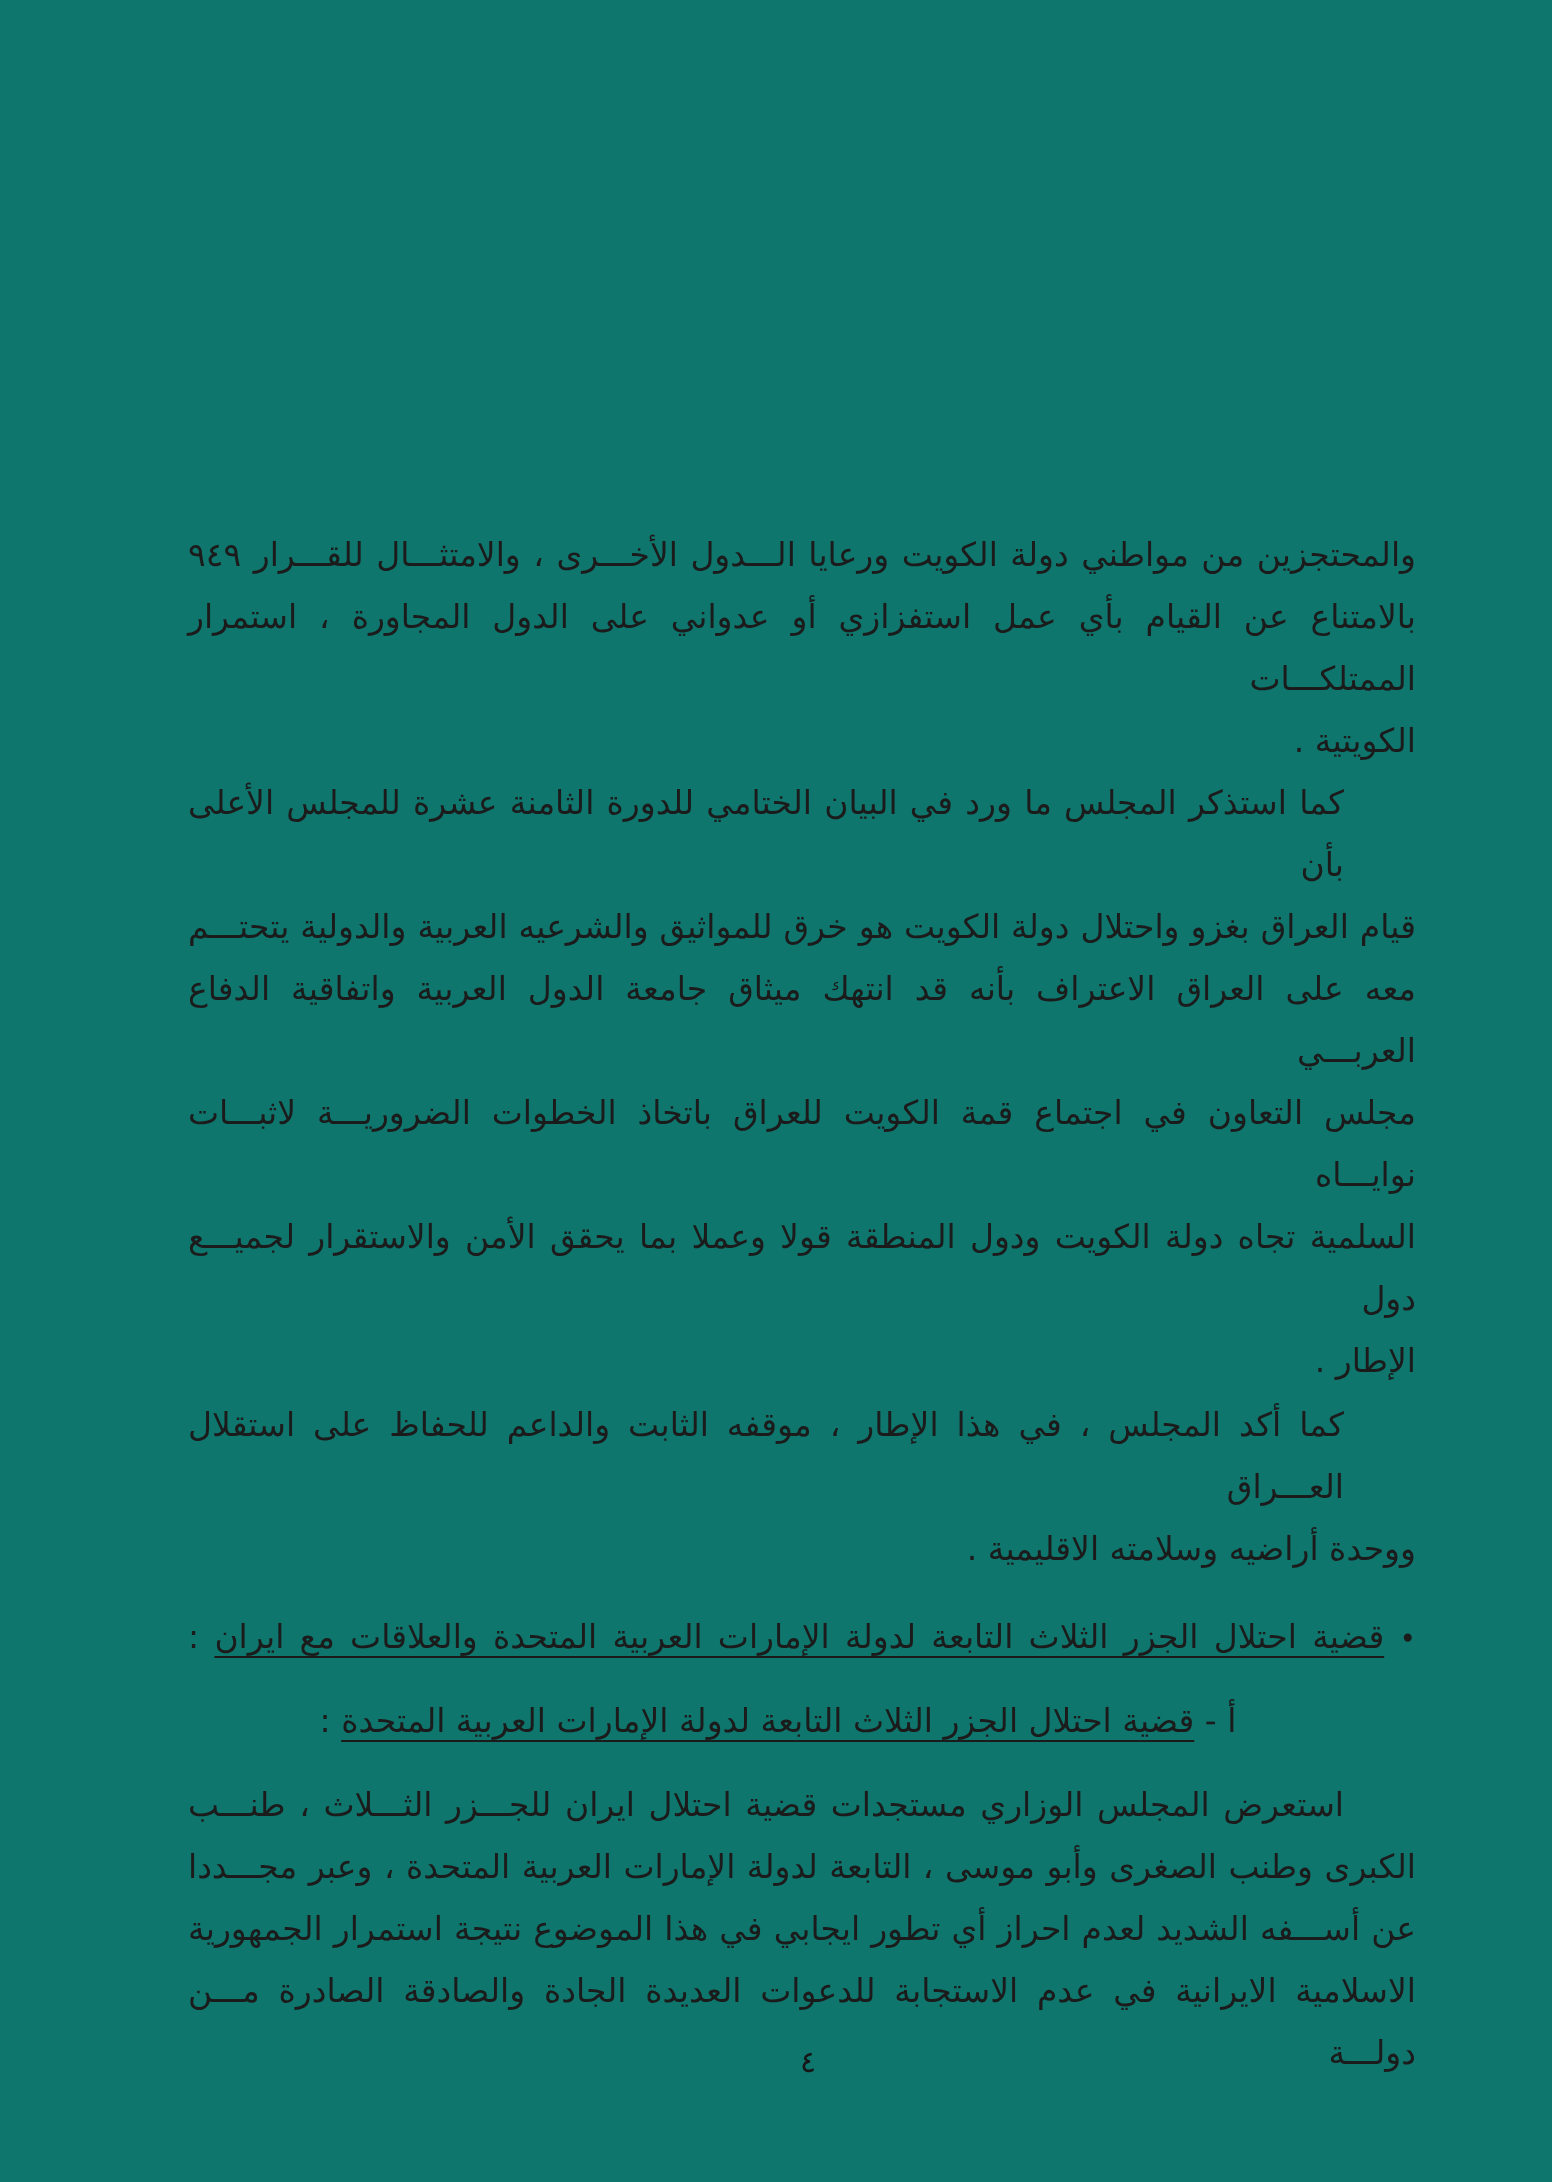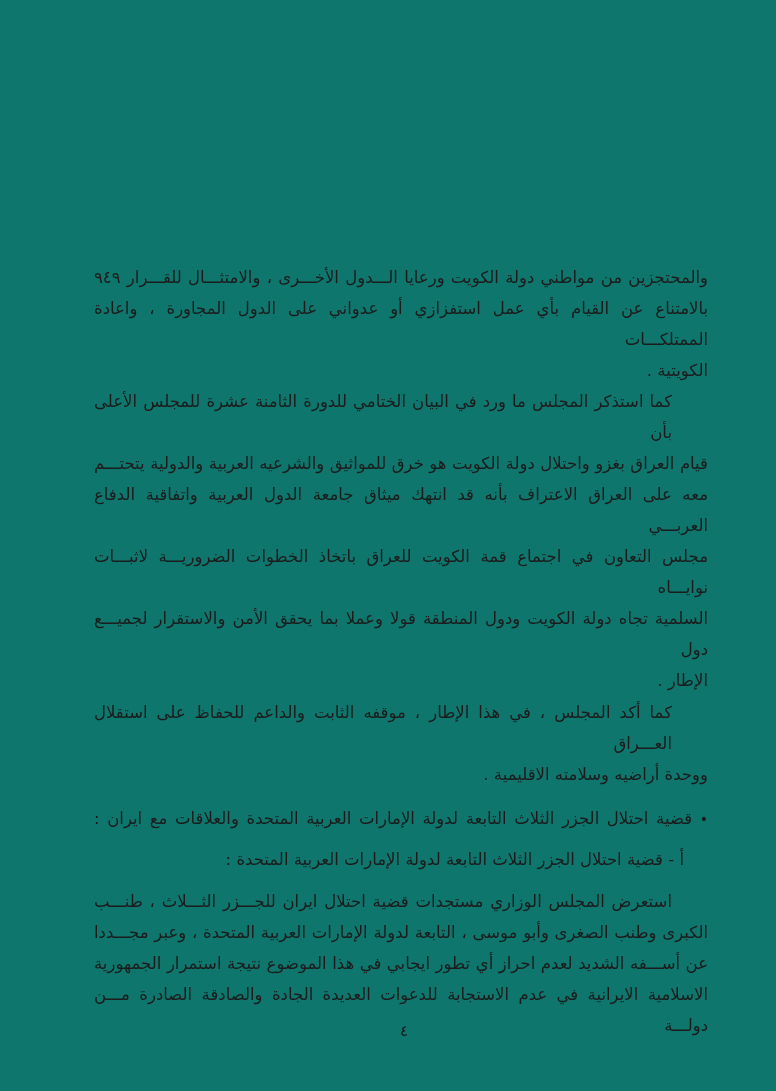--- a/index.html
+++ b/index.html
@@ -23,42 +23,43 @@
   .line { min-height: 31px; }
   .just { text-align: justify; text-align-last: justify; text-justify: inter-word; }
   .end  { text-align: right; }
   .indent { padding-right: 36px; }
   .p2 { }
   .p3 { margin-top: 1px; }
   .hb { margin-top: 13px; }
   .hs { margin-top: 9px; }
   .p4 { margin-top: 11px; }
   .u {
+    text-decoration: underline;
     text-underline-offset: 4px;
     text-decoration-thickness: 1.4px;
   }
-  .subheading { text-align: right; padding-right: 24px; }
+  .subheading { text-align: center; padding-right: 24px; }
   .bullet { font-size: 14px; }
   .pagenum {
     position: absolute;
     top: 1022px; left: 404px;
     transform: translateX(-50%);
     font-size: 15px;
     color: #161616;
   }
 </style>
 </head>
 <body>
 
 <div class="page">
   <div class="content">
 
     <div class="para">
       <div class="line just">والمحتجزين من مواطني دولة الكويت ورعايا الـــدول الأخـــرى ، والامتثـــال للقـــرار ٩٤٩</div>
-      <div class="line just">بالامتناع عن القيام بأي عمل استفزازي أو عدواني على الدول المجاورة ، واعادة الممتلكـــات</div>
+      <div class="line just">بالامتناع عن القيام بأي عمل استفزازي أو عدواني على الدول المجاورة ، استمرار الممتلكـــات</div>
       <div class="line end">الكويتية .</div>
     </div>
 
     <div class="para p2">
       <div class="line just indent">كما استذكر المجلس ما ورد في البيان الختامي للدورة الثامنة عشرة للمجلس الأعلى بأن</div>
       <div class="line just">قيام العراق بغزو واحتلال دولة الكويت هو خرق للمواثيق والشرعيه العربية والدولية يتحتـــم</div>
       <div class="line just">معه على العراق الاعتراف بأنه قد انتهك ميثاق جامعة الدول العربية واتفاقية الدفاع العربـــي</div>
       <div class="line just">مجلس التعاون في اجتماع قمة الكويت للعراق باتخاذ الخطوات الضروريـــة لاثبـــات نوايـــاه</div>
       <div class="line just">السلمية تجاه دولة الكويت ودول المنطقة قولا وعملا بما يحقق الأمن والاستقرار لجميـــع دول</div>
       <div class="line end">الإطار .</div>

